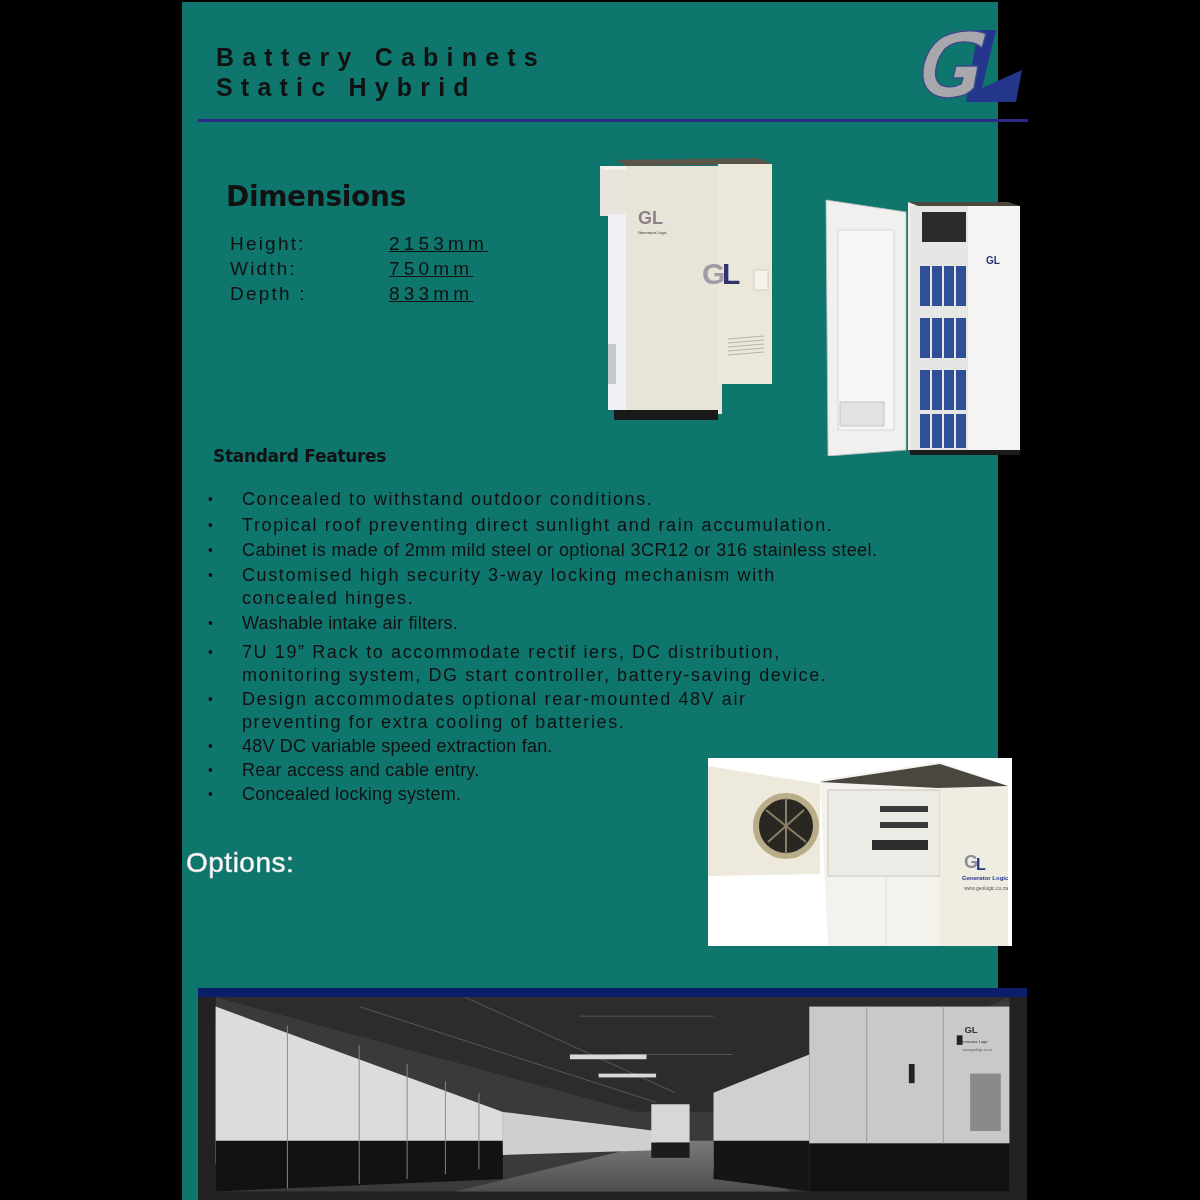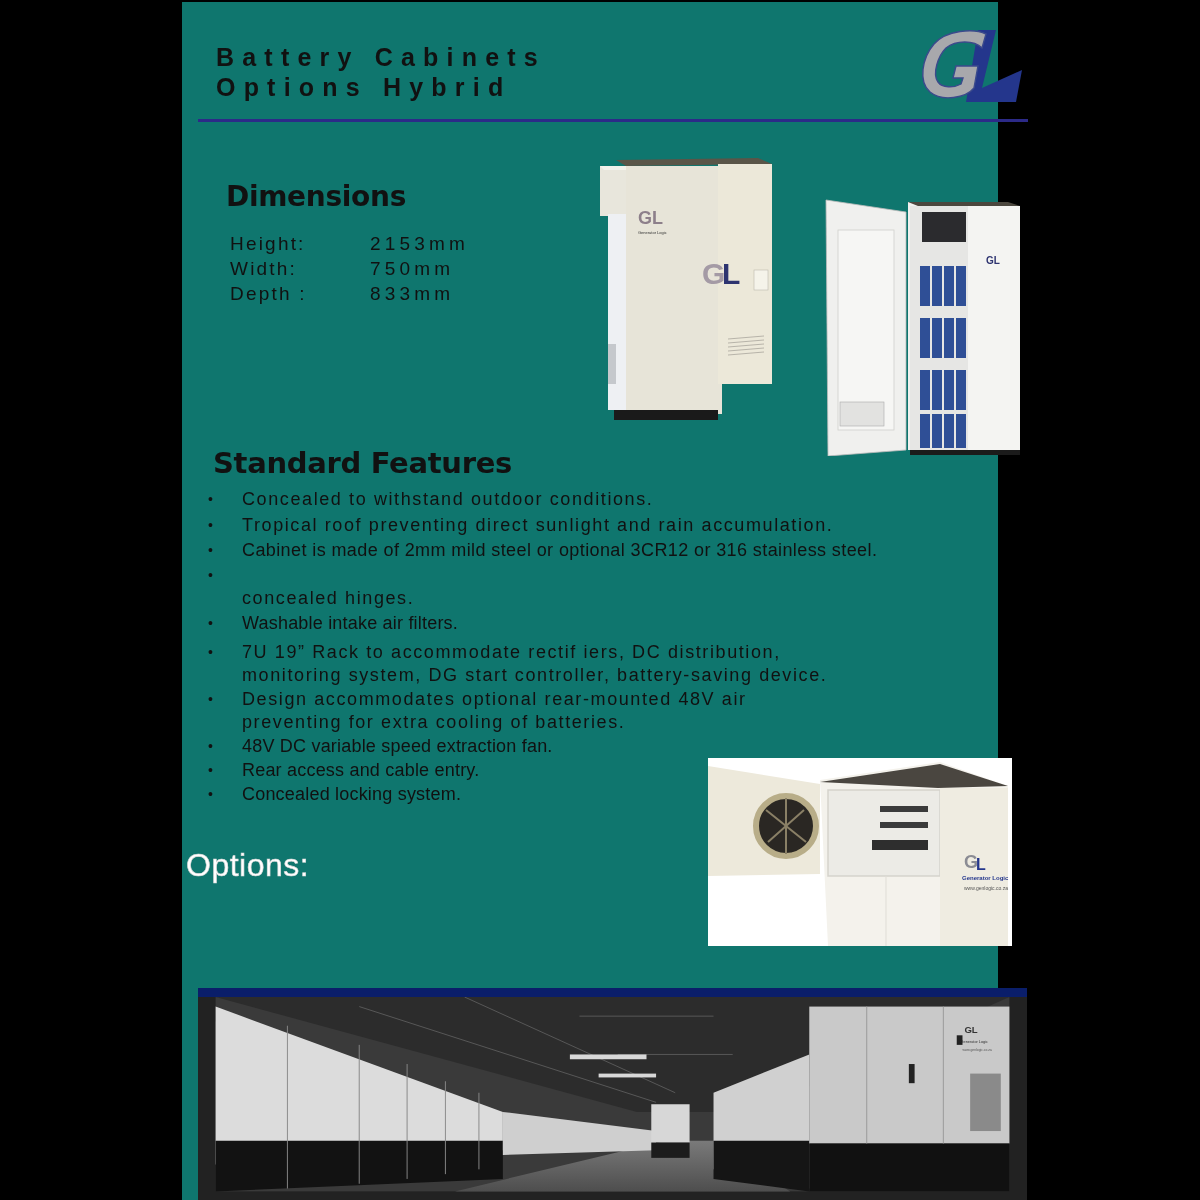--- a/index.html
+++ b/index.html
@@ -5,46 +5,46 @@
   html, body { margin: 0; padding: 0; }
   body { width: 1200px; height: 1200px; background: #000; position: relative; overflow: hidden; font-family: "Liberation Sans", sans-serif; }
   .page { position: absolute; left: 182px; top: 2px; width: 816px; height: 1198px; background: #0f766e; }
   .title { position: absolute; left: 34px; top: 40px; font-family: "Liberation Sans", sans-serif; font-weight: bold; font-size: 25px; letter-spacing: 8.2px; line-height: 30px; color: #111; }
   .title div { white-space: nowrap; }
   .logo { position: absolute; left: 734px; top: 24px; width: 112px; height: 80px; }
   .rule { position: absolute; left: 16px; top: 117px; width: 830px; height: 3px; background: #2c2a88; }
 
   .h-dim { position: absolute; left: 44px; top: 178px; font-family: "DejaVu Sans", sans-serif; font-weight: bold; font-size: 28px; color: #111; letter-spacing: -0.3px; }
   .dims { position: absolute; left: 48px; top: 229px; font-size: 19px; line-height: 25px; color: #111; letter-spacing: 2.2px; }
-  .dims .row { display: flex; }
+  .dims .row { display: flex; gap: 19px; }
   .dims .lbl { width: 140px; }
-  .dims .val { letter-spacing: 4.2px; }
-
-  .h-feat { position: absolute; left: 31px; top: 444px; font-family: "DejaVu Sans", sans-serif; font-weight: bold; font-size: 29px; color: #111; letter-spacing: -0.3px; }
+  .dims .val { letter-spacing: 4.2px; text-decoration: underline; }
+
+  .h-feat { position: absolute; left: 31px; top: 444px; font-family: "DejaVu Sans", sans-serif; font-weight: bold; font-size: 17px; color: #111; letter-spacing: -0.3px; }
   .features { position: absolute; left: 22px; top: 486px; width: 820px; margin: 0; padding: 0; list-style: none; }
   .features li { position: relative; padding-left: 38px; font-size: 18px; line-height: 23px; color: #111; letter-spacing: 1.6px; }
   .features li .bullet { position: absolute; left: 4px; top: 0; font-size: 14px; }
   .features li.tight { letter-spacing: 0.4px; }
   .features li.cond { letter-spacing: 0.2px; }
 
-  .options { position: absolute; left: 4px; top: 845px; font-size: 32px; color: #fff; -webkit-text-stroke: 0.6px #d8d8d8; letter-spacing: 0.5px; }
+  .options { position: absolute; left: 4px; top: 845px; font-size: 28px; color: #fff; -webkit-text-stroke: 0.6px #d8d8d8; letter-spacing: 0.5px; }
 
   .photo { position: absolute; }
   .photo svg { display: block; width: 100%; height: 100%; }
   .bottom-band { position: absolute; left: 16px; top: 986px; width: 829px; height: 212px; background: #222; overflow: hidden; }
   .bottom-band .navy { position: absolute; left: 0; top: 0; width: 100%; height: 9px; background: #0a1e6a; }
 </style>
 </head>
 <body>
 
 <div class="page">
 
   <div class="title">
     <div>Battery Cabinets</div>
-    <div>Options Hybrid</div>
+    <div>Static Hybrid</div>
   </div>
 
   <div class="logo">
     <svg viewBox="0 0 112 80" width="112" height="80">
 
       <polygon points="62,4 80,4 66,62 106,44 100,76 50,76" fill="#24368c"></polygon>
 
       <path d="M70,8 C58,2 30,4 18,18 C6,32 2,56 14,66 C26,76 50,72 58,62 L62,40 L40,40 L37,52 L47,52 L45,58 C38,62 26,62 22,56 C16,48 22,30 30,22 C40,14 58,14 66,22 Z" fill="#a8a8ac" stroke="#3b4a8c" stroke-width="1.4"></path>
     </svg>
   </div>
@@ -123,21 +123,21 @@
       <text x="164" y="70" font-size="10" font-weight="bold" fill="#2e3470" font-family="Liberation Sans, sans-serif">GL</text>
       <rect x="88" y="256" width="110" height="5" fill="#1b1b1b"></rect>
     </svg>
   </div>
 
   <div class="h-feat">Standard Features</div>
   <ul class="features">
     <li style="margin-bottom:3px;"><span class="bullet">•</span><span>Concealed to withstand outdoor conditions.</span></li>
     <li style="margin-bottom:2px;"><span class="bullet">•</span><span>Tropical roof preventing direct sunlight and rain accumulation.</span></li>
     <li class="tight" style="margin-bottom:2px;"><span class="bullet">•</span><span>Cabinet is made of 2mm mild steel or optional 3CR12 or 316 stainless steel.</span></li>
-    <li style="margin-bottom:2px;"><span class="bullet">•</span><br><span>concealed hinges.</span></li>
+    <li style="margin-bottom:2px;"><span class="bullet">•</span><span>Customised high security 3-way locking mechanism with</span><br><span>concealed hinges.</span></li>
     <li class="cond" style="margin-bottom:6px;"><span class="bullet">•</span><span>Washable intake air filters.</span></li>
     <li style="margin-bottom:1px;"><span class="bullet">•</span><span>7U 19” Rack to accommodate rectif iers, DC distribution,</span><br><span>monitoring system, DG start controller, battery-saving device.</span></li>
     <li style="margin-bottom:1px;"><span class="bullet">•</span><span>Design accommodates optional rear-mounted 48V air</span><br><span>preventing for extra cooling of batteries.</span></li>
     <li class="cond" style="margin-bottom:1px;"><span class="bullet">•</span><span>48V DC variable speed extraction fan.</span></li>
     <li class="cond" style="margin-bottom:1px;"><span class="bullet">•</span><span>Rear access and cable entry.</span></li>
     <li class="cond"><span class="bullet">•</span><span>Concealed locking system.</span></li>
   </ul>
 
   <div class="options">Options:</div>
 

